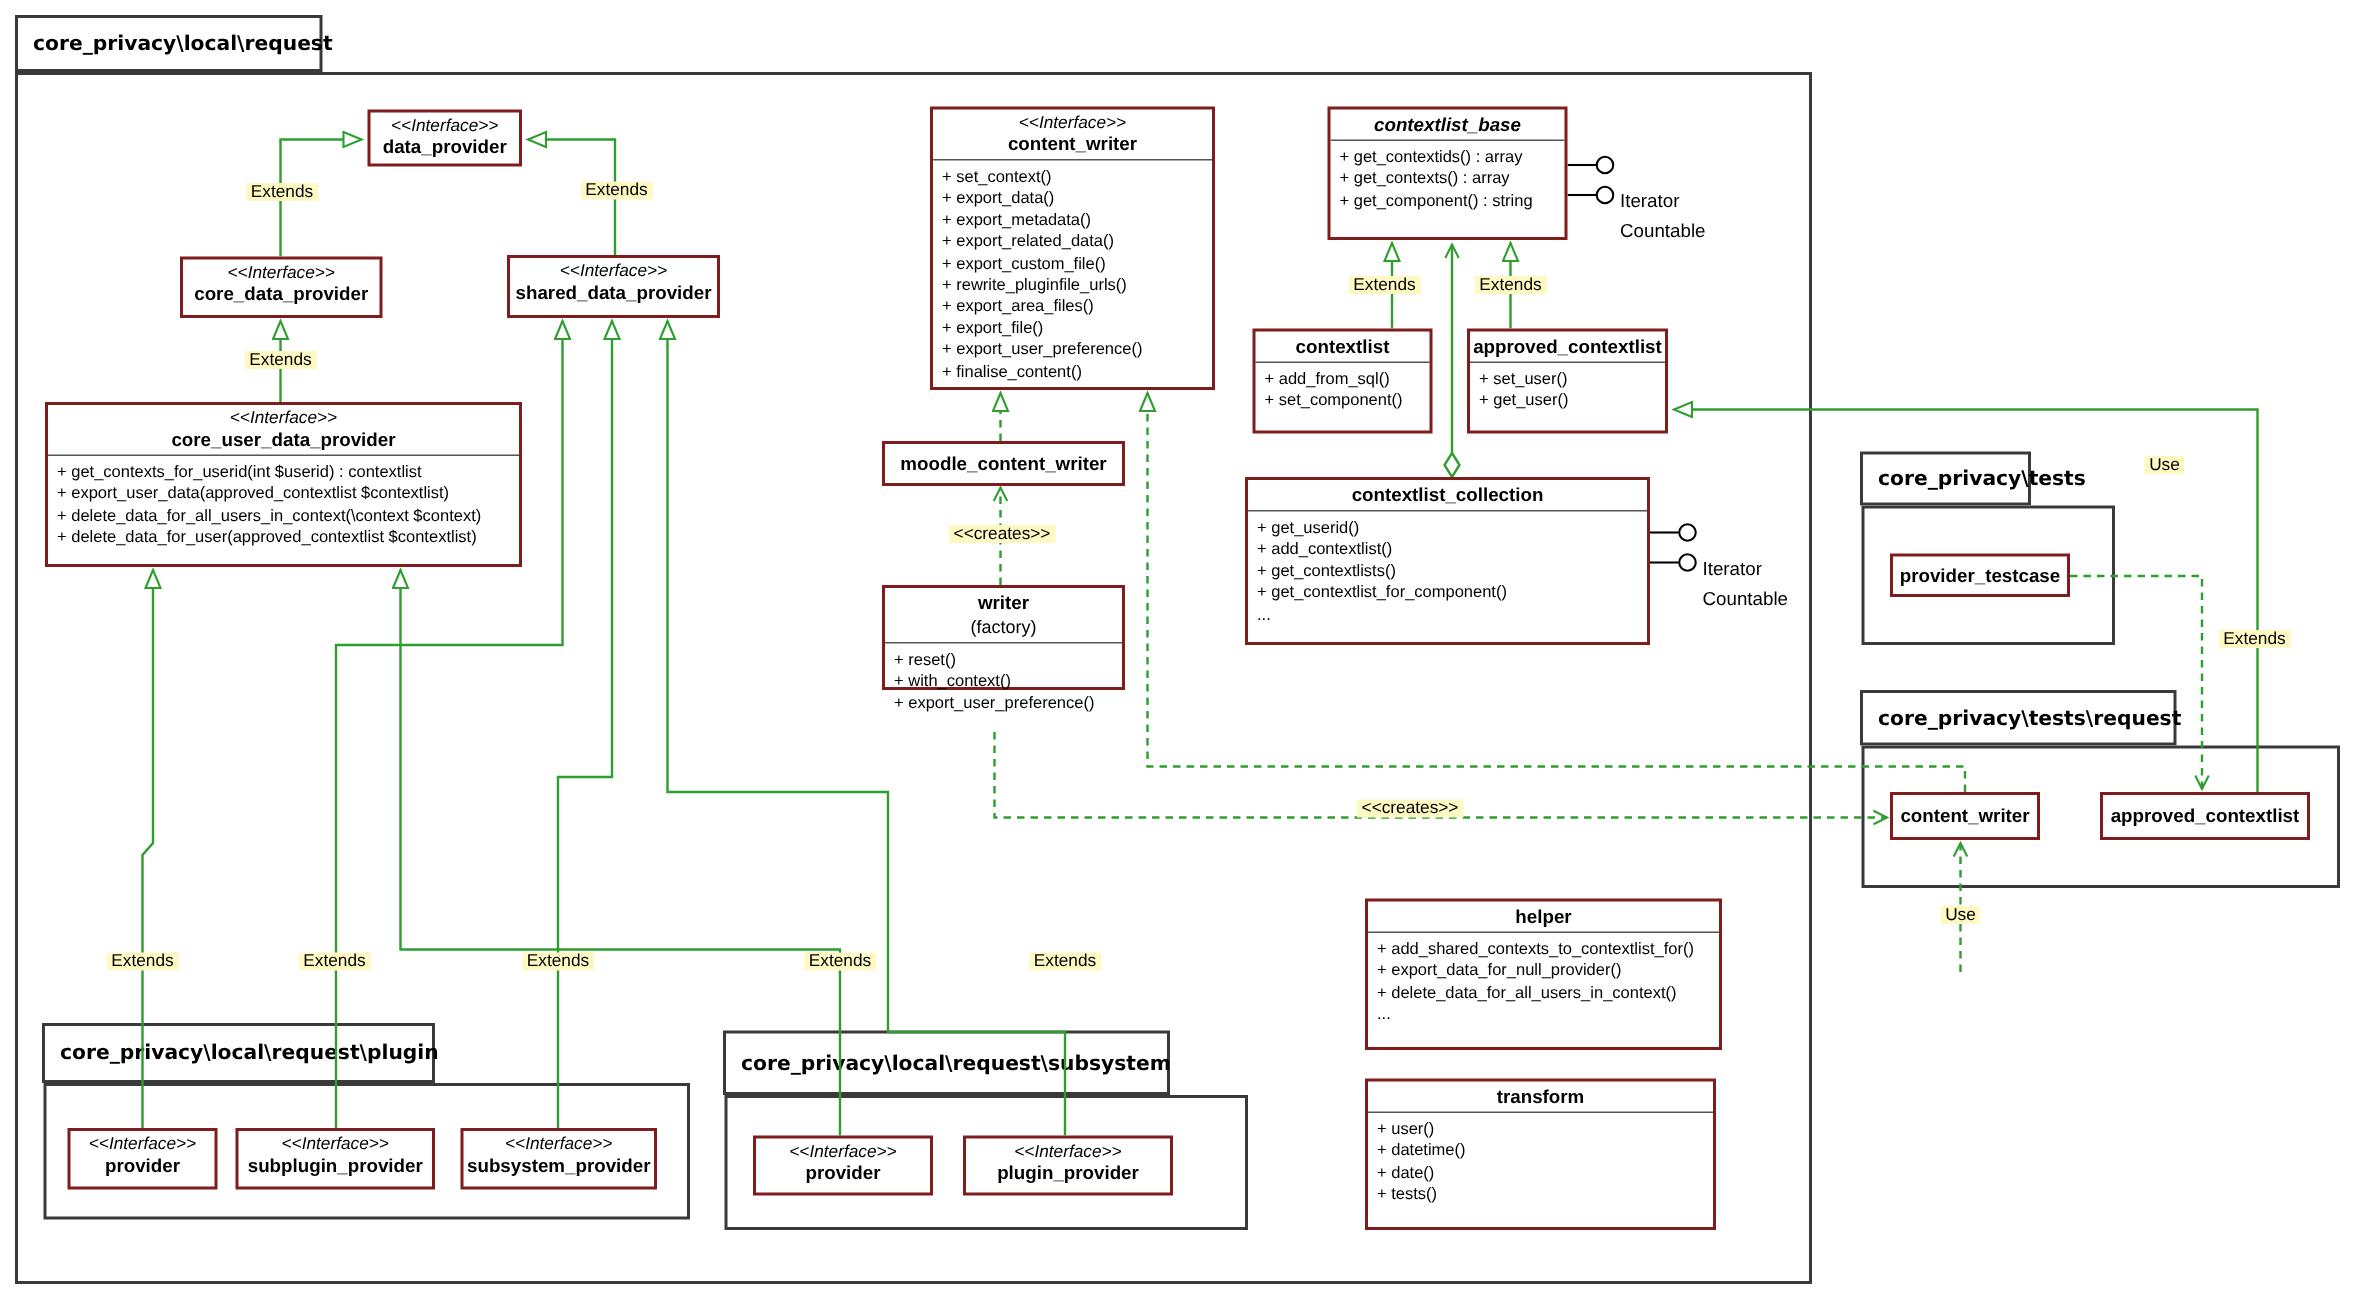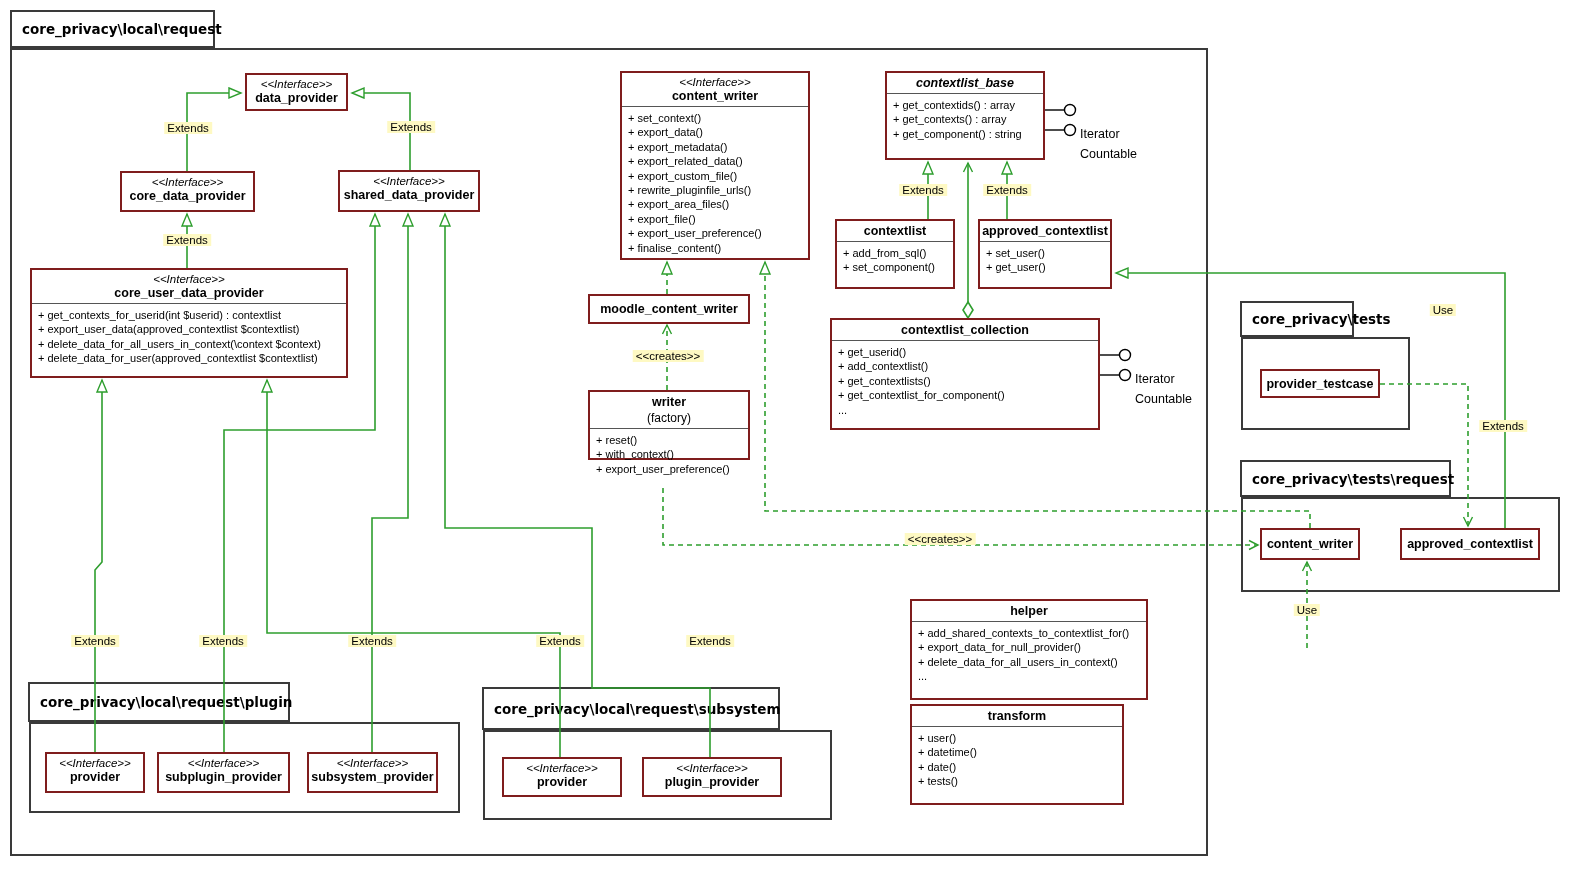--- a/index.html
+++ b/index.html
@@ -224,21 +224,21 @@
       <div class="cname">helper</div>
     </div>
     <div class="methods">
         <div>+ add_shared_contexts_to_contextlist_for()</div>
         <div>+ export_data_for_null_provider()</div>
         <div>+ delete_data_for_all_users_in_context()</div>
         <div>...</div>
       </div>
   </div>
 
-  <div class="cls" style="left:910px;top:704px;width:214px;height:101px;">
+  <div class="cls" style="left:910px;top:719px;width:234px;height:101px;">
     <div class="hdr sep">
       <div class="cname">transform</div>
     </div>
     <div class="methods">
         <div>+ user()</div>
         <div>+ datetime()</div>
         <div>+ date()</div>
         <div>+ tests()</div>
       </div>
   </div>

